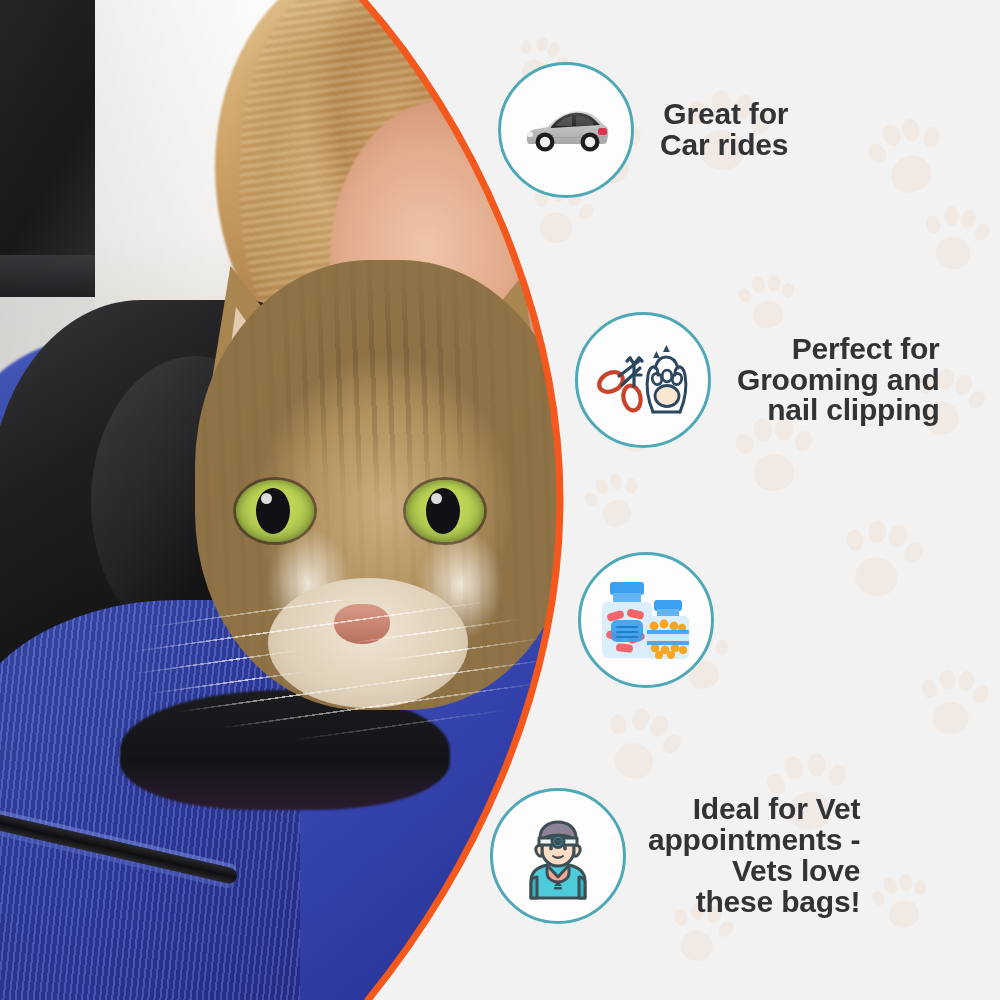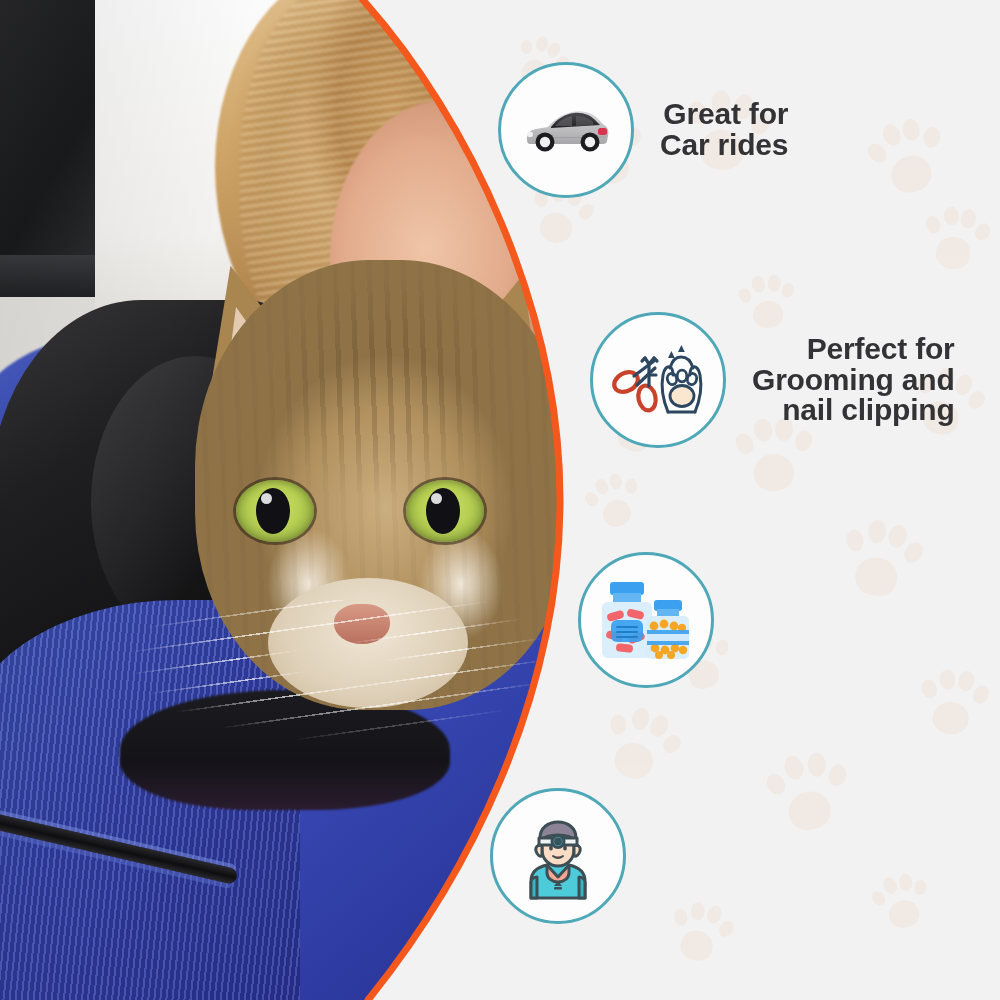--- a/index.html
+++ b/index.html
@@ -248,21 +248,21 @@
     left: 480px; top: 0;
     width: 520px; height: 1000px;
     z-index: 5;
   }
   .feature {
     position: absolute;
     display: flex;
     align-items: center;
   }
   .f1 { left: 18px;  top: 62px; }
-  .f2 { left: 110px;  top: 312px; }
+  .f2 { left: 95px;  top: 312px; }
   .f3 { left: 98px;  top: 552px; }
   .f4 { left: 10px;  top: 788px; }
 
   .icon-circle {
     width: 136px; height: 136px;
     flex: 0 0 136px;
     border-radius: 50%;
     background: #fdfdfd;
     border: 3px solid #4fa8b8;
     box-sizing: border-box;
@@ -600,16 +600,20 @@
             <ellipse cx="45" cy="44" rx="1.9" ry="2.6"></ellipse>
             <ellipse cx="59" cy="44" rx="1.9" ry="2.6"></ellipse>
           </g>
           <path d="M47,52 q5,4 10,0" fill="#f07a68" stroke="#3d4f55" stroke-width="2" stroke-linecap="round"></path>
           <g fill="#3d4f55">
             <rect x="48" y="83" width="8" height="2.6" rx="1"></rect>
             <path d="M52,77 l4,5 h-8 z"></path>
           </g>
         </svg>
       </div>
+      <div class="feature-text">Ideal for Vet
+appointments -
+Vets love
+these bags!</div>
     </div>
 
   </div>
 </div>
 
 </body></html>

